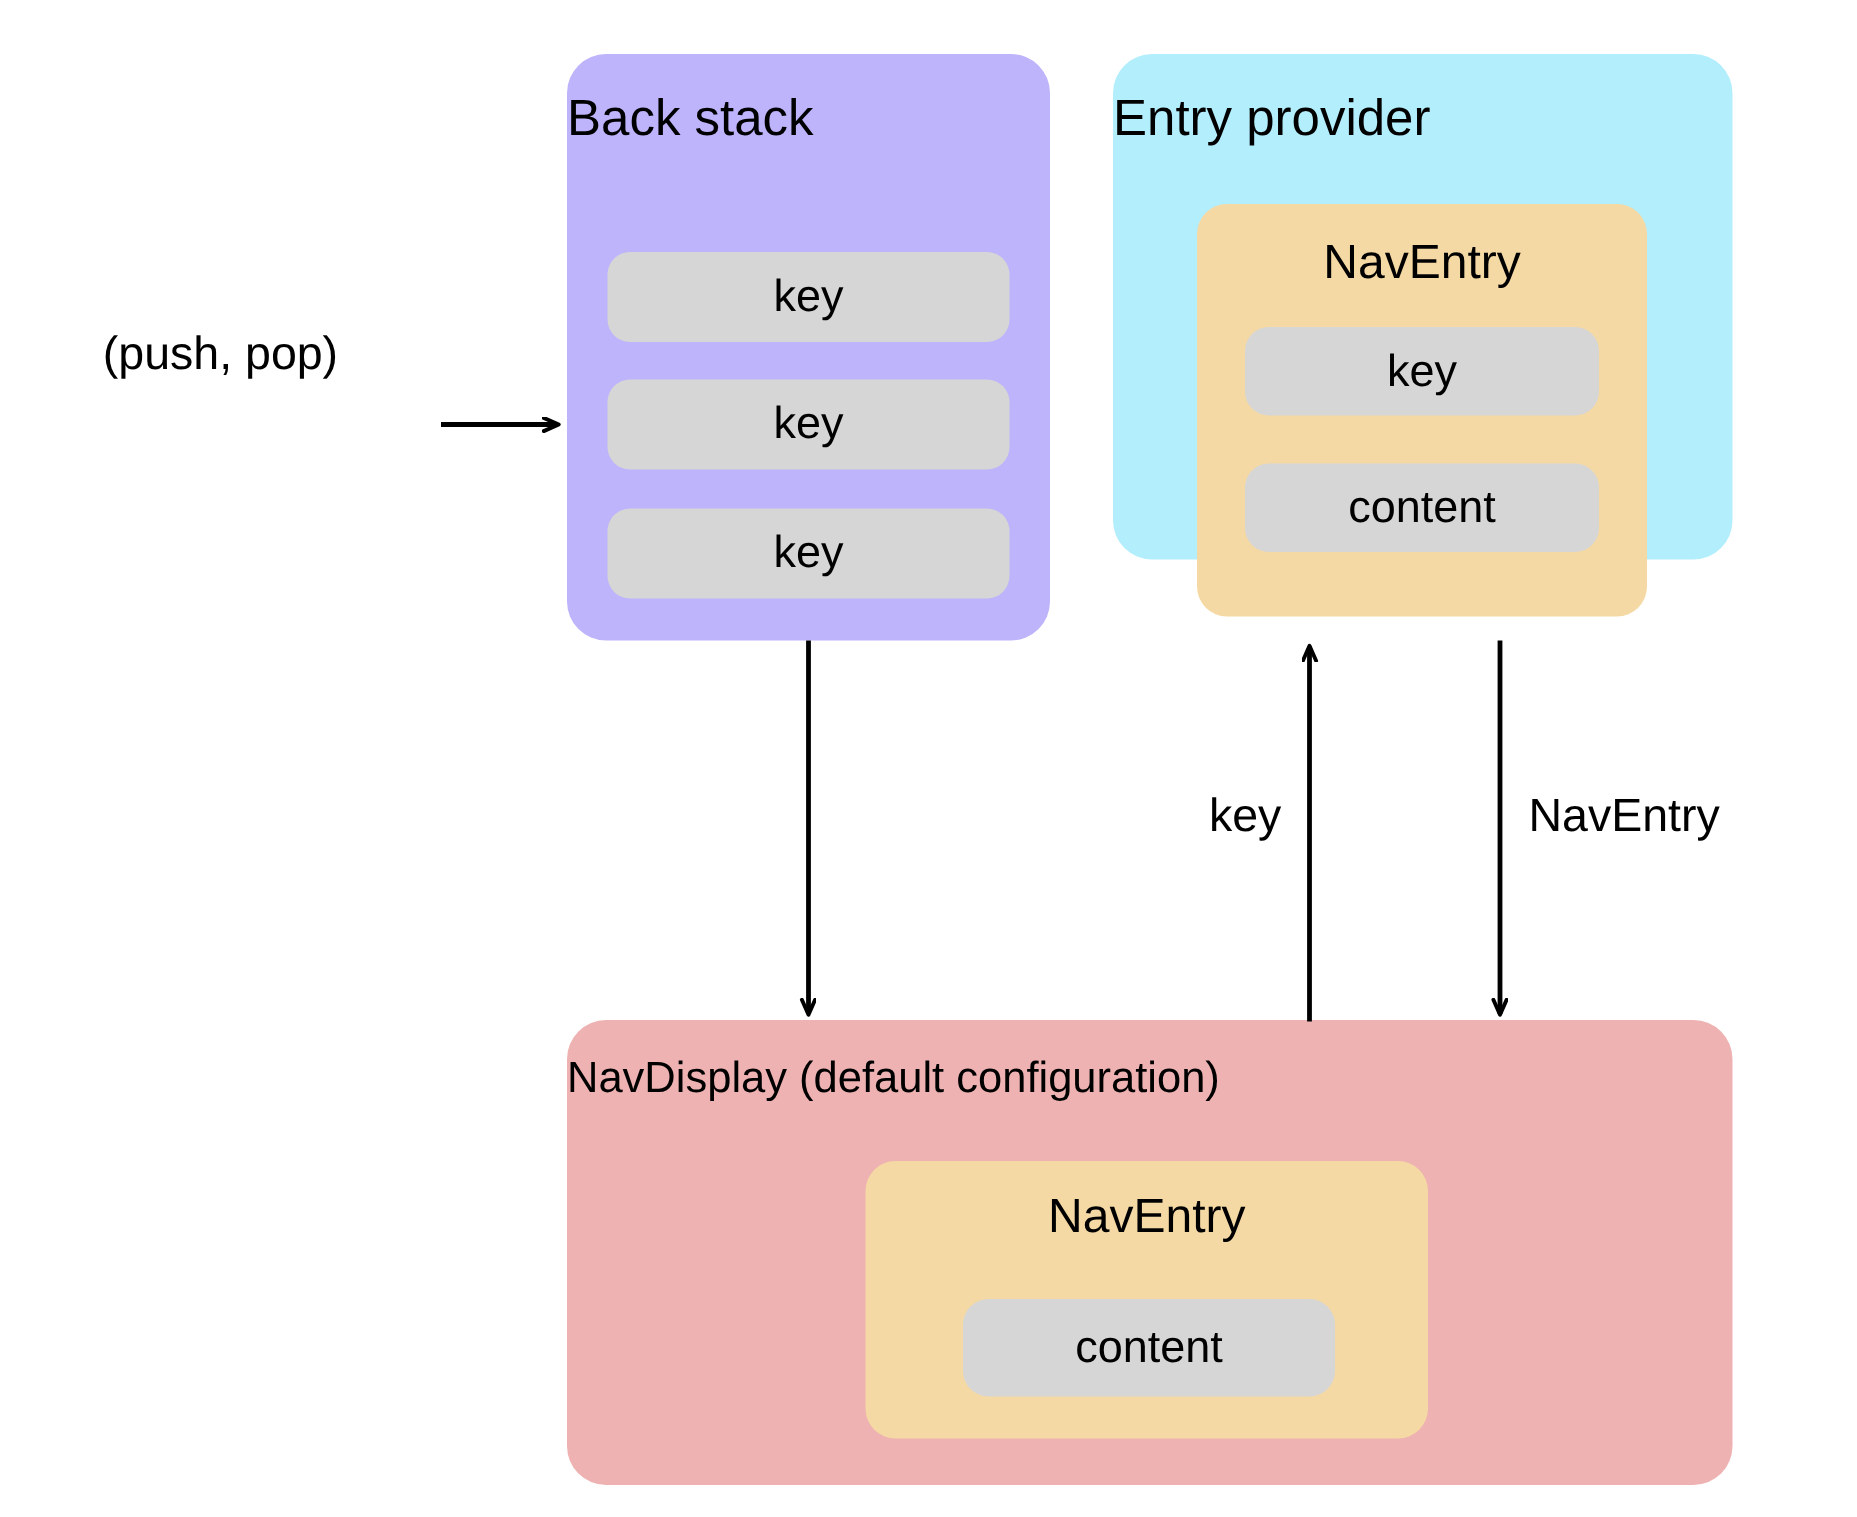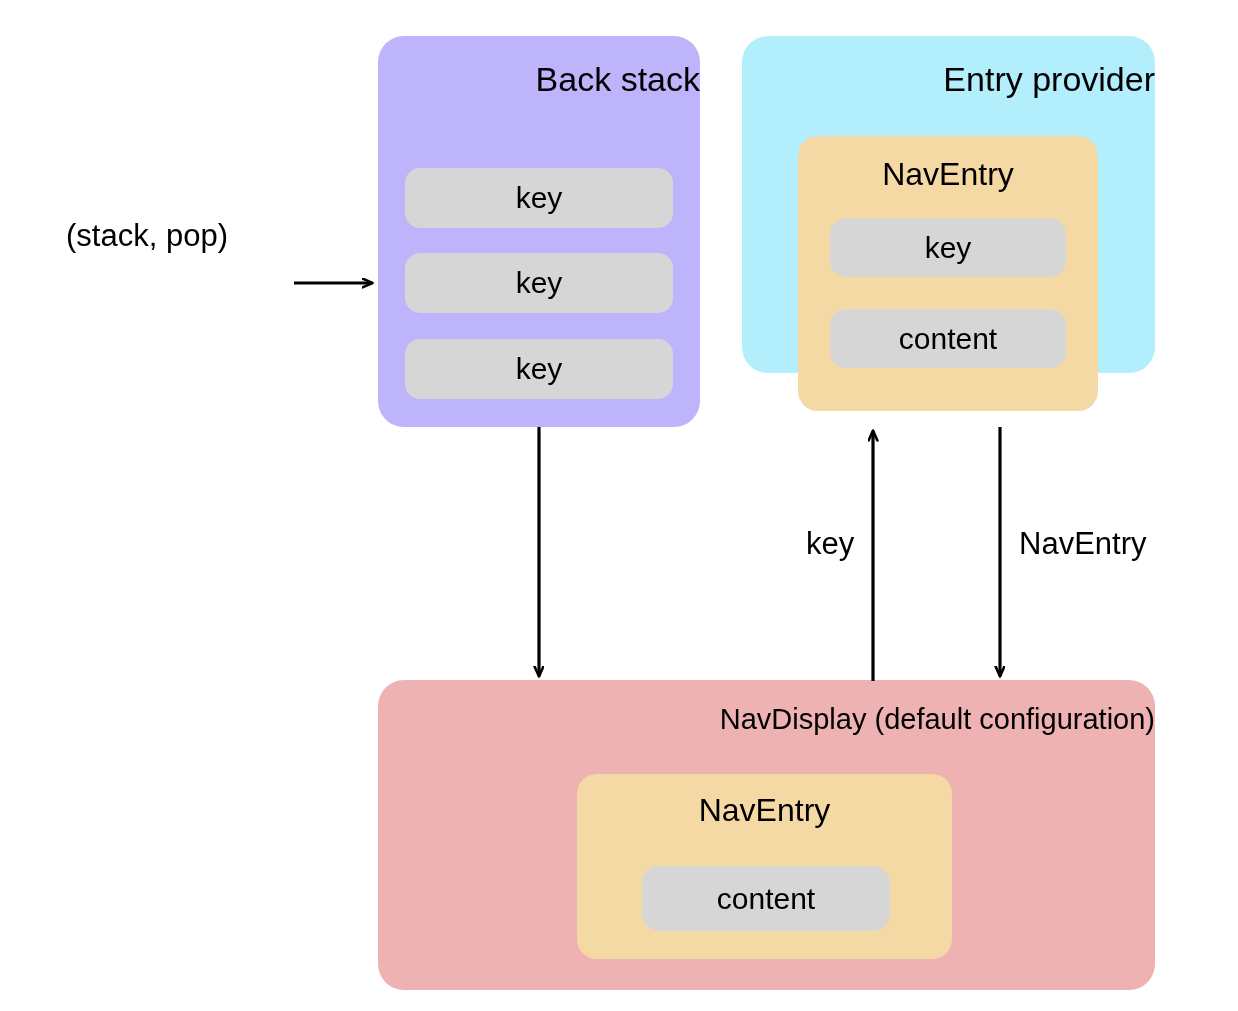--- a/index.html
+++ b/index.html
@@ -101,21 +101,21 @@
     font-size: 30px;
     line-height: 1;
     color: #000000;
     white-space: nowrap;
   }
 
   
   .panel-title {
     position: absolute;
     left: 0; right: 0;
-    text-align: right;
+    text-align: left;
     font-size: 34px;
     line-height: 1.05;
     color: #000000;
     white-space: nowrap;
   }
   #back-stack-title { top: 26px; }
   #entry-provider-title { top: 26px; }
   #nav-display-title { top: 24px; font-size: 29px; }
   .card-title {
     position: absolute;
@@ -158,21 +158,21 @@
     width: 1238px; height: 1011px;
     pointer-events: none;
   }
 </style>
 </head>
 <body>
 
 <div id="canvas">
 
   <div class="free-label" id="nav-events-label">
-    <div>(stack, pop)</div>
+    <div>(push, pop)</div>
   </div>
 
   <div class="panel" id="back-stack-panel">
     <div class="panel-title" id="back-stack-title">Back stack</div>
 
     <div class="pill" id="bs-pill-0">
       <span class="pill-label">key</span>
     </div>
     <div class="pill" id="bs-pill-1">
       <span class="pill-label">key</span>

